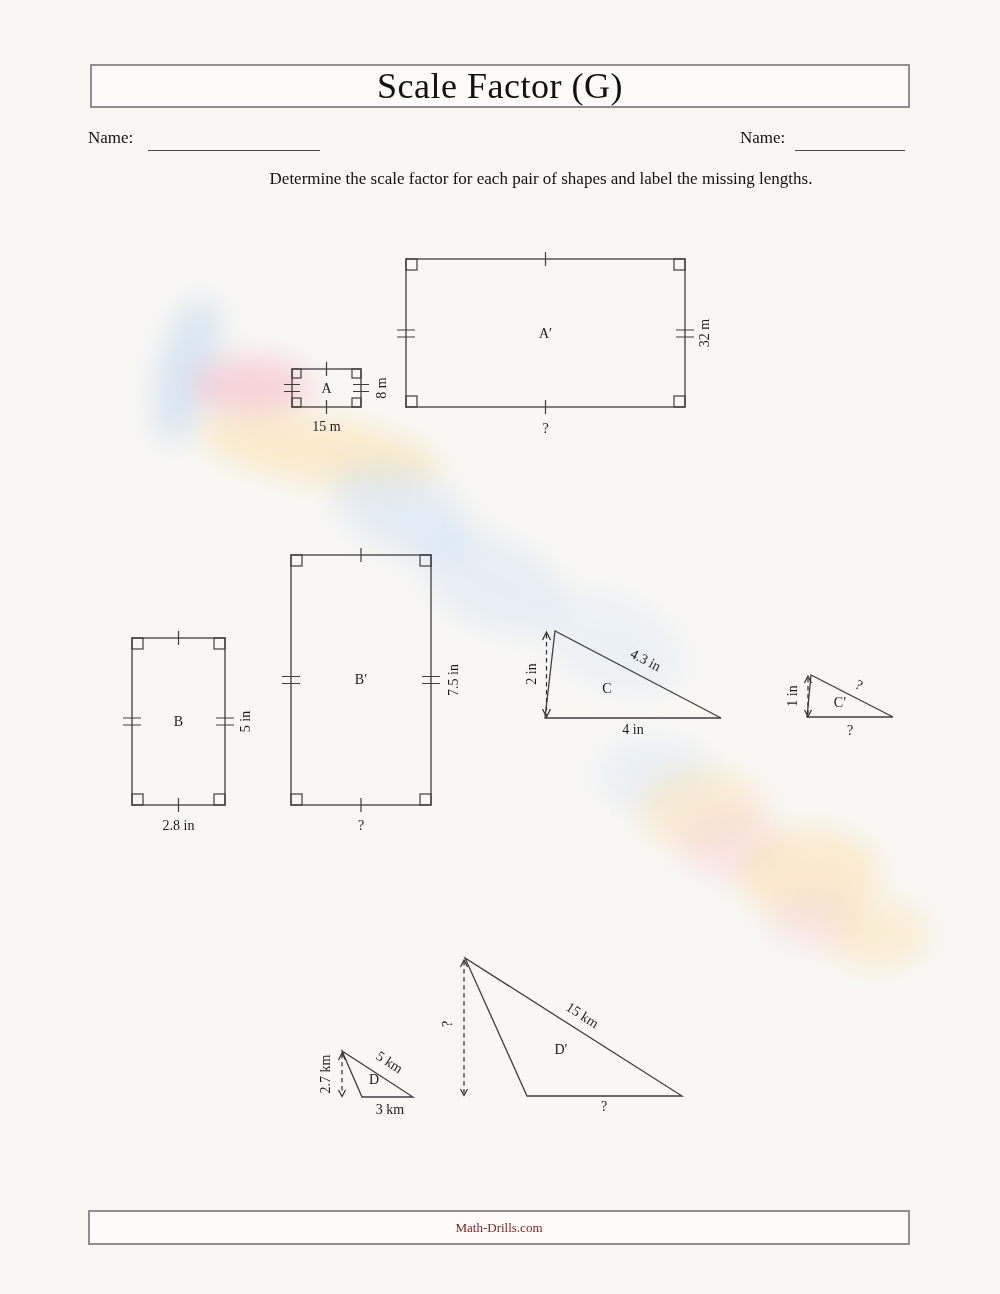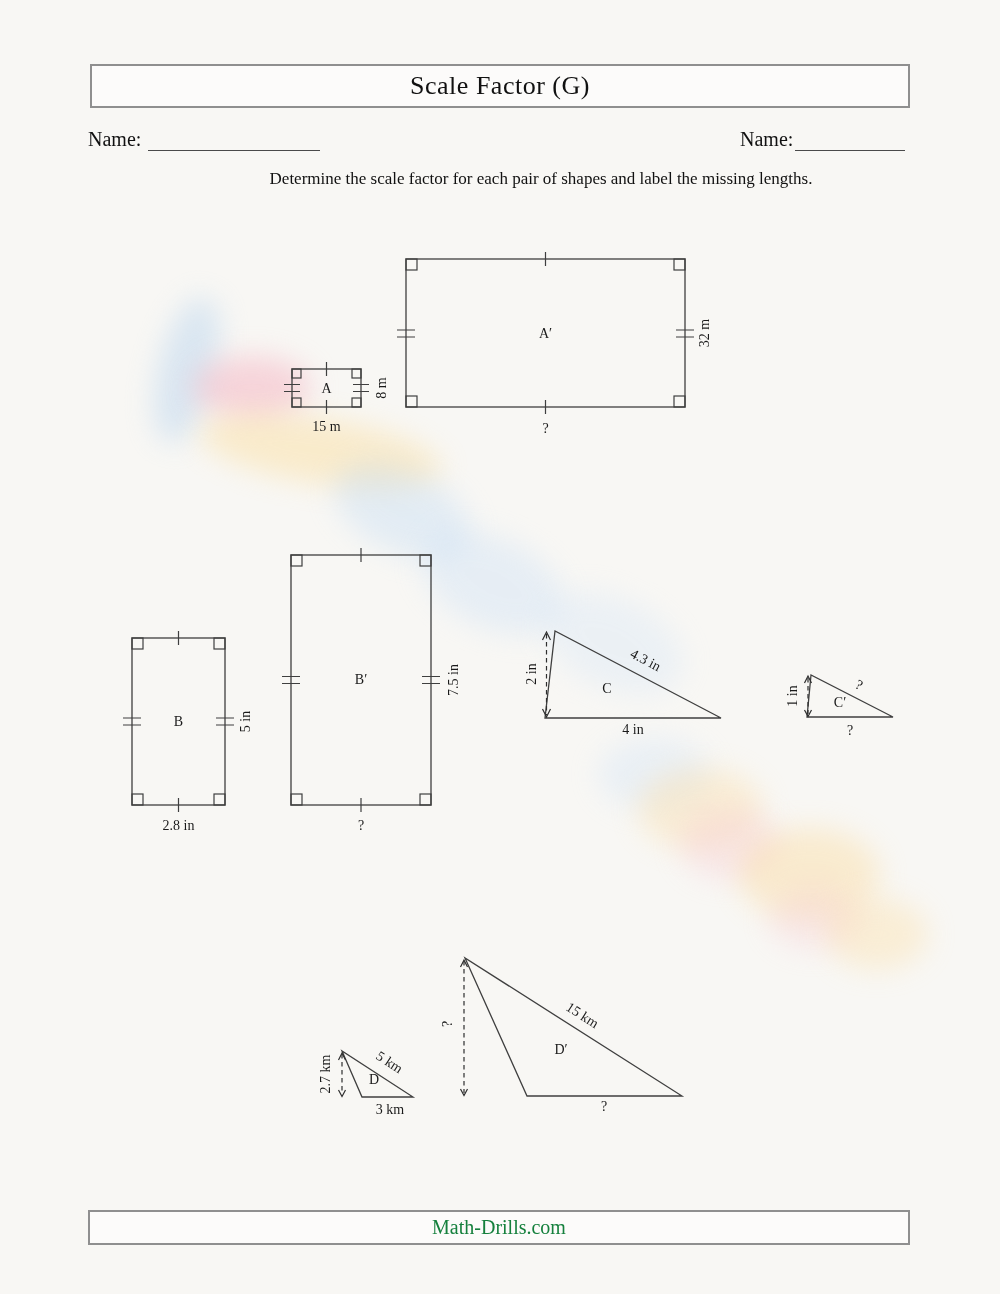--- a/index.html
+++ b/index.html
@@ -8,33 +8,33 @@
     background:#f8f7f4;
     font-family:"Liberation Serif", serif;
     color:#1c1c1c;
   }
   .blob{position:absolute;border-radius:50%;filter:blur(14px);pointer-events:none;}
   .titlebox{
     position:absolute;left:90px;top:64px;width:816px;height:40px;
     border:2px solid #8f8f8f;background:rgba(255,255,255,0.55);
     display:flex;align-items:center;justify-content:center;
   }
-  .titlebox .t{font-size:26px;letter-spacing:0.5px;color:#111;}
-  .fieldlabel{position:absolute;font-size:20px;color:#111;}
+  .titlebox .t{font-size:36px;letter-spacing:0.5px;color:#111;}
+  .fieldlabel{position:absolute;font-size:17px;color:#111;}
   .fieldline{position:absolute;height:0;border-bottom:1.4px solid #4a4a4a;}
   .instruction{
     position:absolute;left:0;top:169px;width:1000px;text-align:center;
     font-size:17px;color:#111;padding-left:41px;
   }
   .footerbox{
     position:absolute;left:88px;top:1210px;width:818px;height:31px;
     border:2px solid #8f8f8f;background:rgba(255,255,255,0.55);
     display:flex;align-items:center;justify-content:center;
   }
-  .footerbox .t{font-size:20px;color:#15803d;}
+  .footerbox .t{font-size:13px;color:#7f1d1d;}
   svg{position:absolute;left:0;top:0;}
   .shape{fill:none;stroke:#3f3f3f;stroke-width:1.3px;}
   .mark{fill:none;stroke:#3f3f3f;stroke-width:1.2px;}
   .dash{fill:none;stroke:#2e2e2e;stroke-width:1.2px;stroke-dasharray:4.5 3.5;}
   .arrow{fill:none;stroke:#2e2e2e;stroke-width:1.2px;stroke-linejoin:miter;}
   text{fill:#1a1a1a;font-family:"Liberation Serif", serif;font-size:14px;}
   text.lbl{font-size:14px;}
 </style>
 </head>
 <body>

